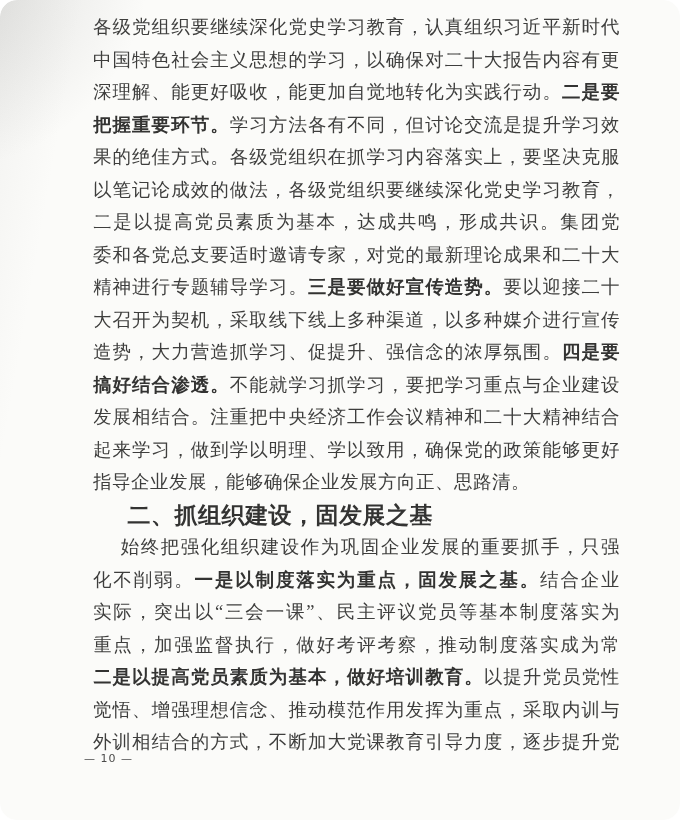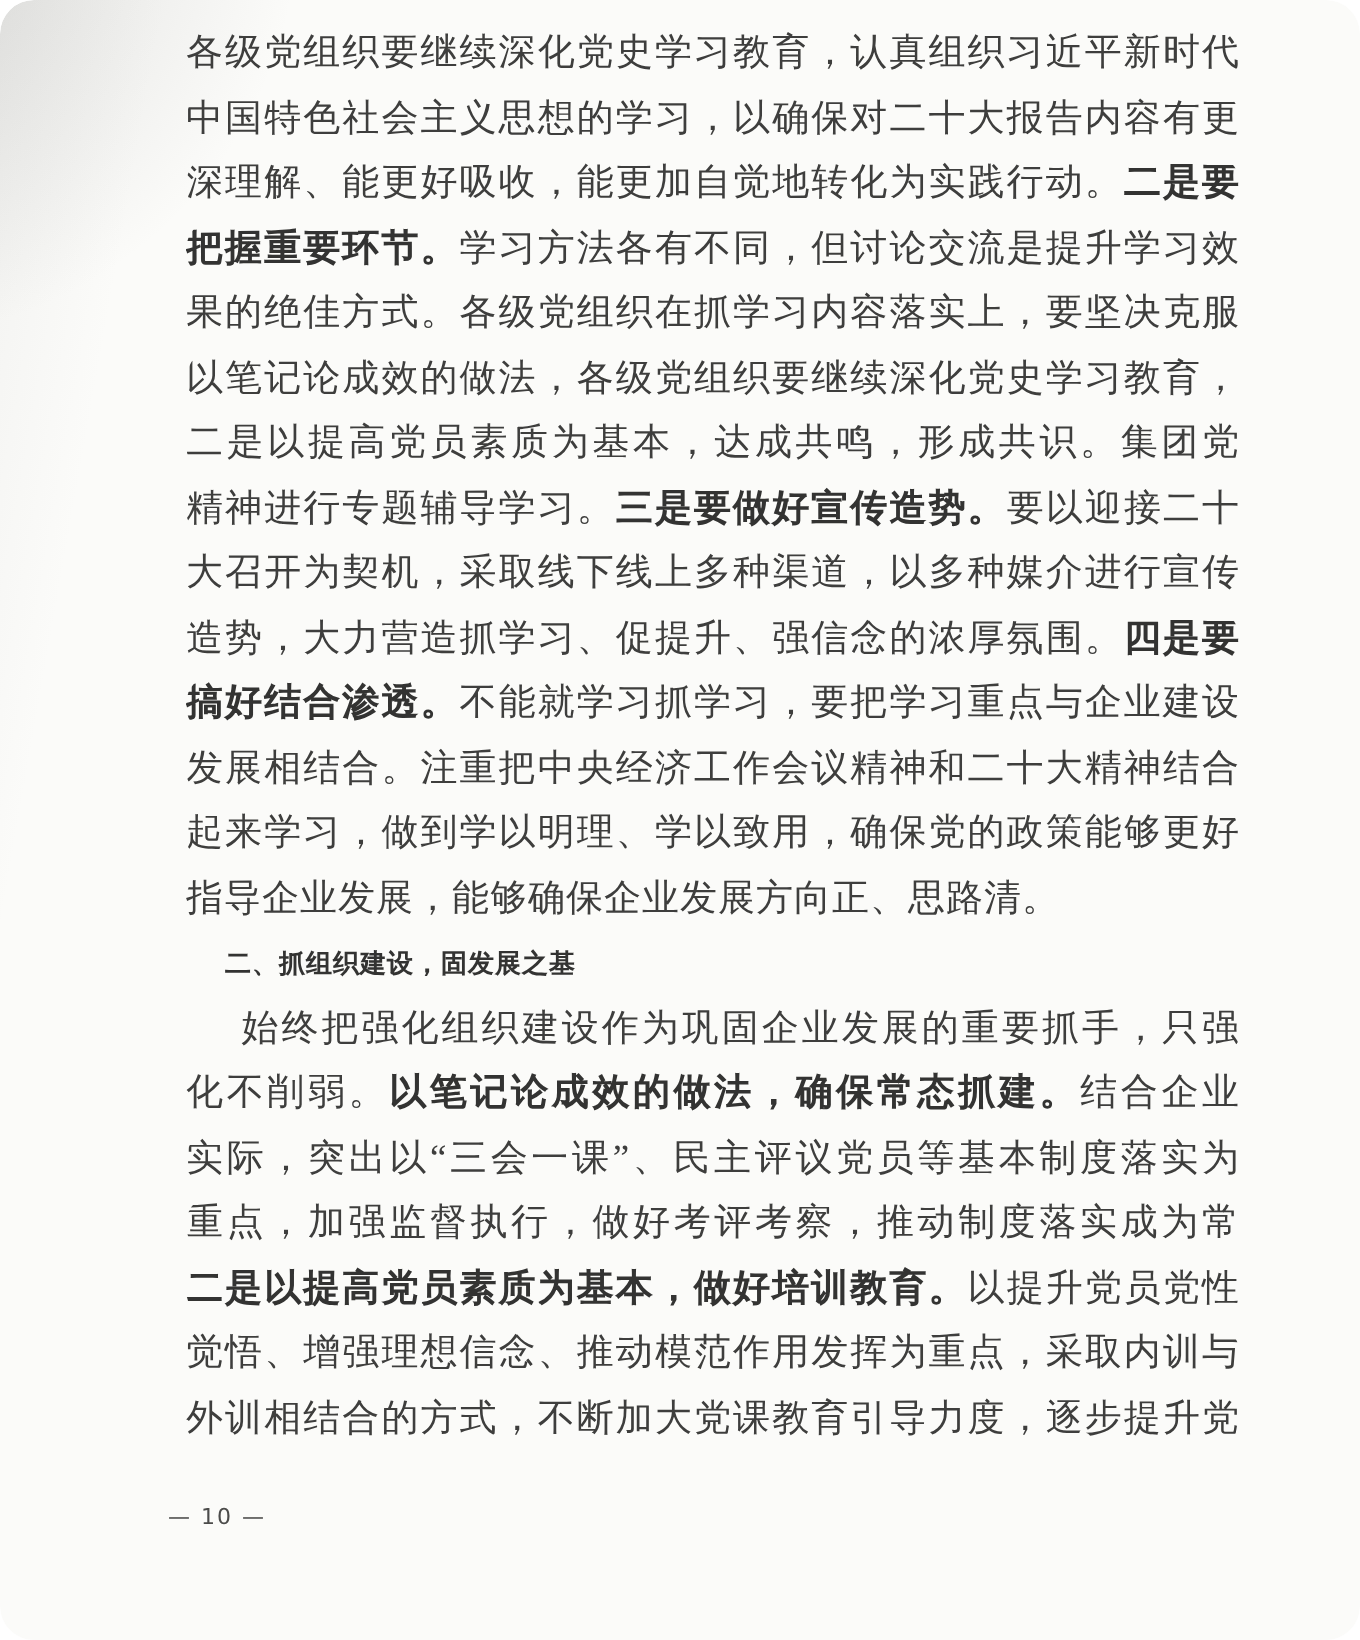--- a/index.html
+++ b/index.html
@@ -39,21 +39,21 @@
     text-align: left;
     text-align-last: left;
   }
   .line.indent {
     text-indent: 1.5em;
   }
   .line.heading {
     font-family: "Liberation Sans", "DejaVu Sans", sans-serif;
     font-weight: 700;
     color: #2e2e2d;
-    font-size: 13px;
+    font-size: 23px;
     text-align: left;
     text-align-last: left;
   }
   .em {
     font-weight: 700;
     color: #333332;
     margin-top: 28px;
   }
   .page-number {
     position: absolute;
@@ -70,30 +70,31 @@
 
 <div class="page">
   <div class="text-block">
       <div class="line"><span>各级党组织要继续深化党史学习教育，认真组织习近平新时代</span></div>
       <div class="line"><span>中国特色社会主义思想的学习，以确保对二十大报告内容有更</span></div>
       <div class="line"><span>深理解、能更好吸收，能更加自觉地转化为实践行动。</span><span class="em">二是要</span></div>
       <div class="line"><span class="em">把握重要环节。</span><span>学习方法各有不同，但讨论交流是提升学习效</span></div>
       <div class="line"><span>果的绝佳方式。各级党组织在抓学习内容落实上，要坚决克服</span></div>
       <div class="line"><span>以笔记论成效的做法，各级党组织要继续深化党史学习教育，</span></div>
       <div class="line"><span>二是以提高党员素质为基本，达成共鸣，形成共识。集团党</span></div>
+      <div class="line"><span>委和各党总支要适时邀请专家，对党的最新理论成果和二十大</span></div>
       <div class="line"><span>精神进行专题辅导学习。</span><span class="em">三是要做好宣传造势。</span><span>要以迎接二十</span></div>
       <div class="line"><span>大召开为契机，采取线下线上多种渠道，以多种媒介进行宣传</span></div>
       <div class="line"><span>造势，大力营造抓学习、促提升、强信念的浓厚氛围。</span><span class="em">四是要</span></div>
       <div class="line"><span class="em">搞好结合渗透。</span><span>不能就学习抓学习，要把学习重点与企业建设</span></div>
       <div class="line"><span>发展相结合。注重把中央经济工作会议精神和二十大精神结合</span></div>
       <div class="line"><span>起来学习，做到学以明理、学以致用，确保党的政策能够更好</span></div>
       <div class="line align-left"><span>指导企业发展，能够确保企业发展方向正、思路清。</span></div>
       <div class="line align-left indent heading"><span class="em">二、抓组织建设，固发展之基</span></div>
       <div class="line indent"><span>始终把强化组织建设作为巩固企业发展的重要抓手，只强</span></div>
-      <div class="line"><span>化不削弱。</span><span class="em">以笔记论成效的做法，确保常态抓建。</span><span>结合企业</span></div>
+      <div class="line"><span>化不削弱。</span><span class="em">一是以制度落实为重点，固发展之基。</span><span>结合企业</span></div>
       <div class="line"><span>实际，突出以“三会一课”、民主评议党员等基本制度落实为</span></div>
       <div class="line"><span>重点，加强监督执行，做好考评考察，推动制度落实成为常态。</span></div>
       <div class="line"><span class="em">二是以提高党员素质为基本，做好培训教育。</span><span>以提升党员党性</span></div>
       <div class="line"><span>觉悟、增强理想信念、推动模范作用发挥为重点，采取内训与</span></div>
       <div class="line"><span>外训相结合的方式，不断加大党课教育引导力度，逐步提升党</span></div>
     </div>
   <div class="page-number">— 10 —</div>
 </div>
 
 </body></html>

